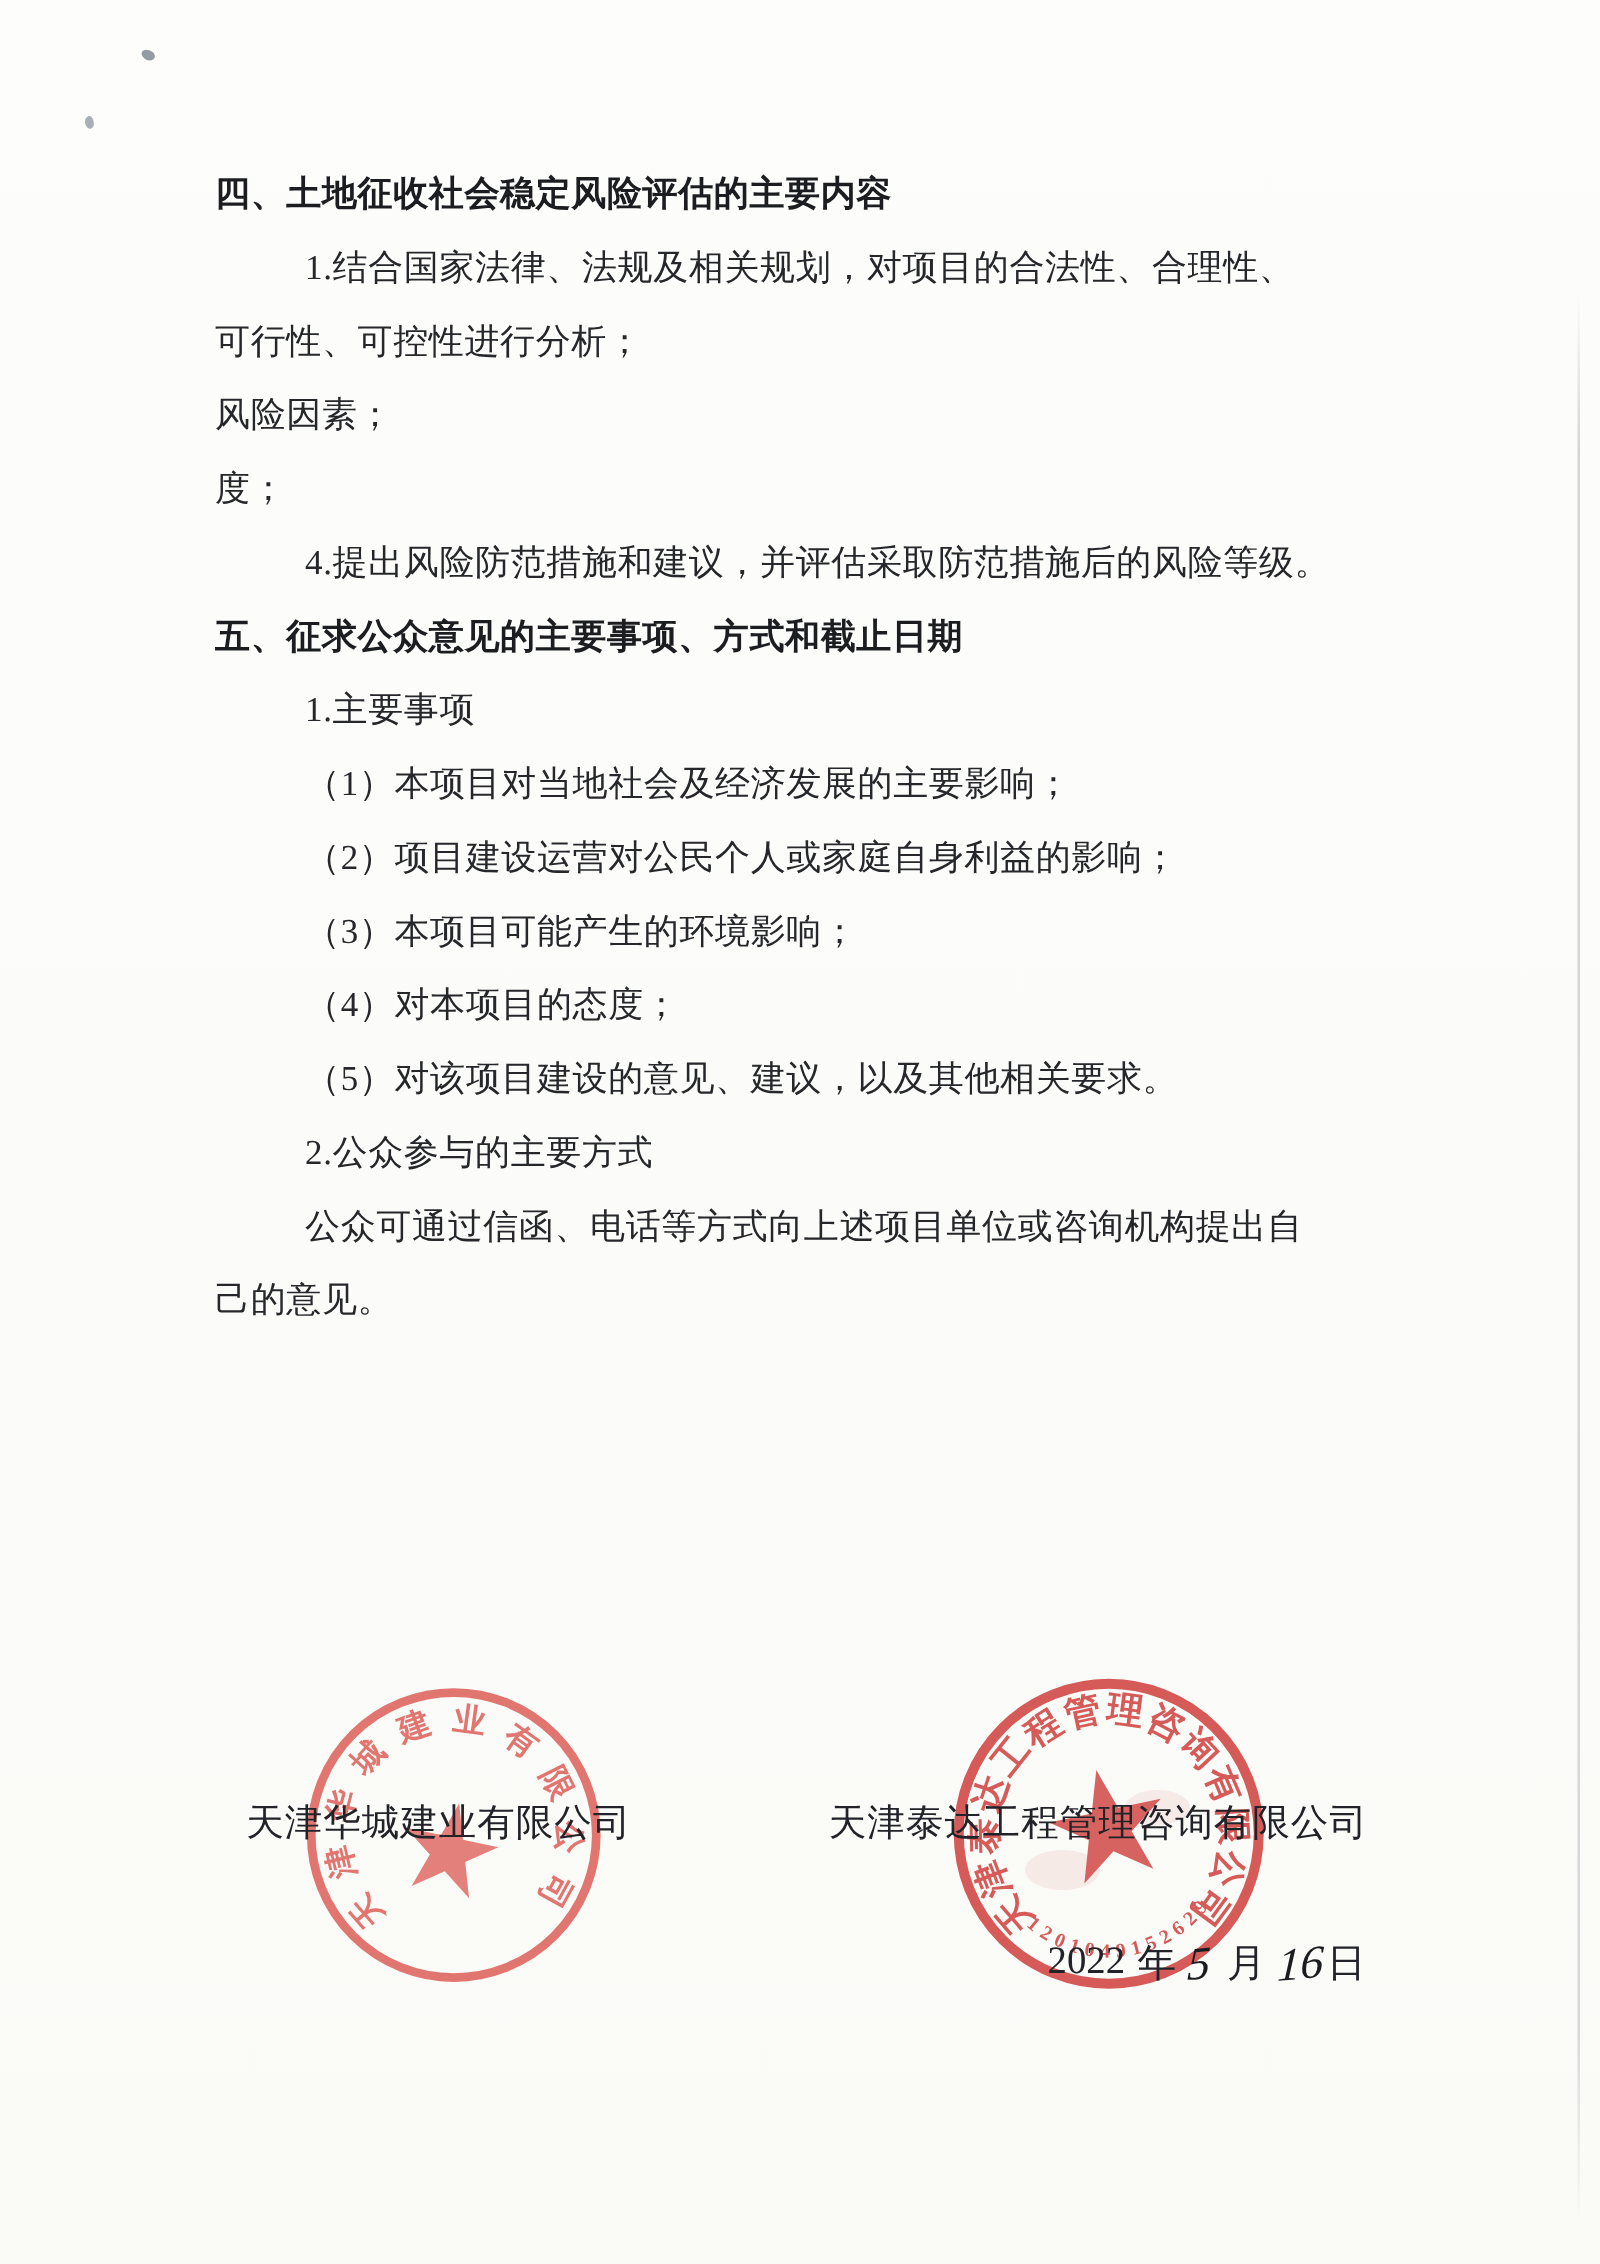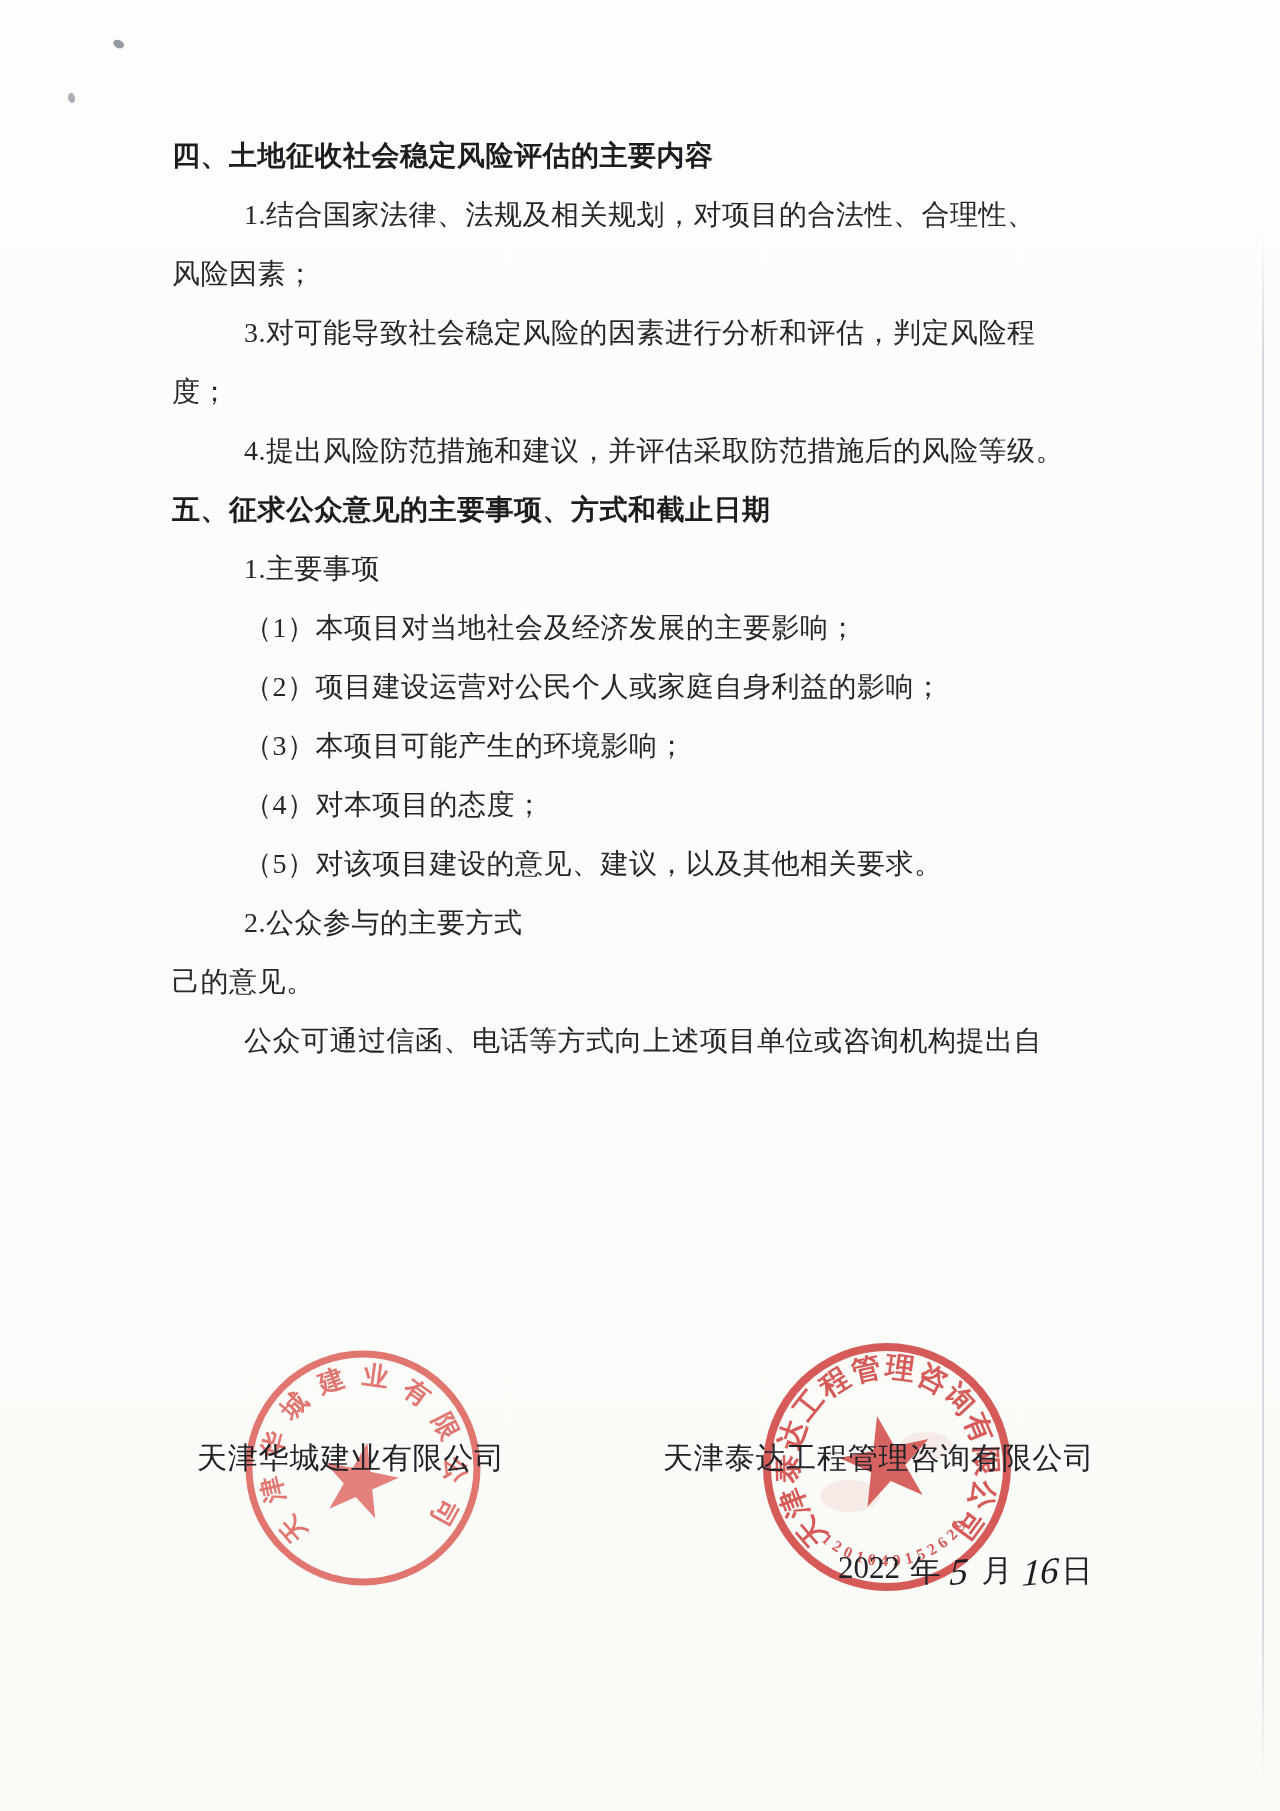--- a/index.html
+++ b/index.html
@@ -62,34 +62,34 @@
 
 <div class="page">
 
   <div class="speck speck-1"></div>
   <div class="speck speck-2"></div>
   <div class="edge-line"></div>
 
   <main class="doc">
       <div class="line heading">四、土地征收社会稳定风险评估的主要内容</div>
       <div class="line indent">1.结合国家法律、法规及相关规划，对项目的合法性、合理性、</div>
+      <div class="line">可行性、可控性进行分析；</div>
       <div class="line">风险因素；</div>
-      <div class="line indent">3.对可能导致社会稳定风险的因素进行分析和评估，判定风险程</div>
       <div class="line">度；</div>
       <div class="line indent">4.提出风险防范措施和建议，并评估采取防范措施后的风险等级。</div>
       <div class="line heading">五、征求公众意见的主要事项、方式和截止日期</div>
       <div class="line indent">1.主要事项</div>
       <div class="line indent">（1）本项目对当地社会及经济发展的主要影响；</div>
       <div class="line indent">（2）项目建设运营对公民个人或家庭自身利益的影响；</div>
       <div class="line indent">（3）本项目可能产生的环境影响；</div>
       <div class="line indent">（4）对本项目的态度；</div>
       <div class="line indent">（5）对该项目建设的意见、建议，以及其他相关要求。</div>
       <div class="line indent">2.公众参与的主要方式</div>
+      <div class="line indent">公众可通过信函、电话等方式向上述项目单位或咨询机构提出自</div>
       <div class="line">己的意见。</div>
-      <div class="line indent">公众可通过信函、电话等方式向上述项目单位或咨询机构提出自</div>
     </main>
 
   <svg class="seal seal-left" width="252" height="252" viewBox="0 0 252 252">
     <circle cx="126" cy="126" r="114" fill="none" stroke="#dc5953" stroke-width="7"></circle>
     <path id="leftArc" d="M 72 190.4 A 84 84 0 1 1 180 190.4" fill="none"></path>
     <text class="ring-text" font-size="26" fill="#dc5953" font-weight="600">
       <textPath href="#leftArc" startOffset="0" textLength="392" lengthAdjust="spacing">天津华城建业有限公司</textPath>
     </text>
     <g transform="translate(122,140) rotate(12)">
       <path fill="#dc5953" fill-opacity="0.92" d="M0,-40 L9,-12.4 L38,-12.4 L14.5,4.7 L23.5,32.4 L0,15.3 L-23.5,32.4 L-14.5,4.7 L-38,-12.4 L-9,-12.4 Z"></path>

